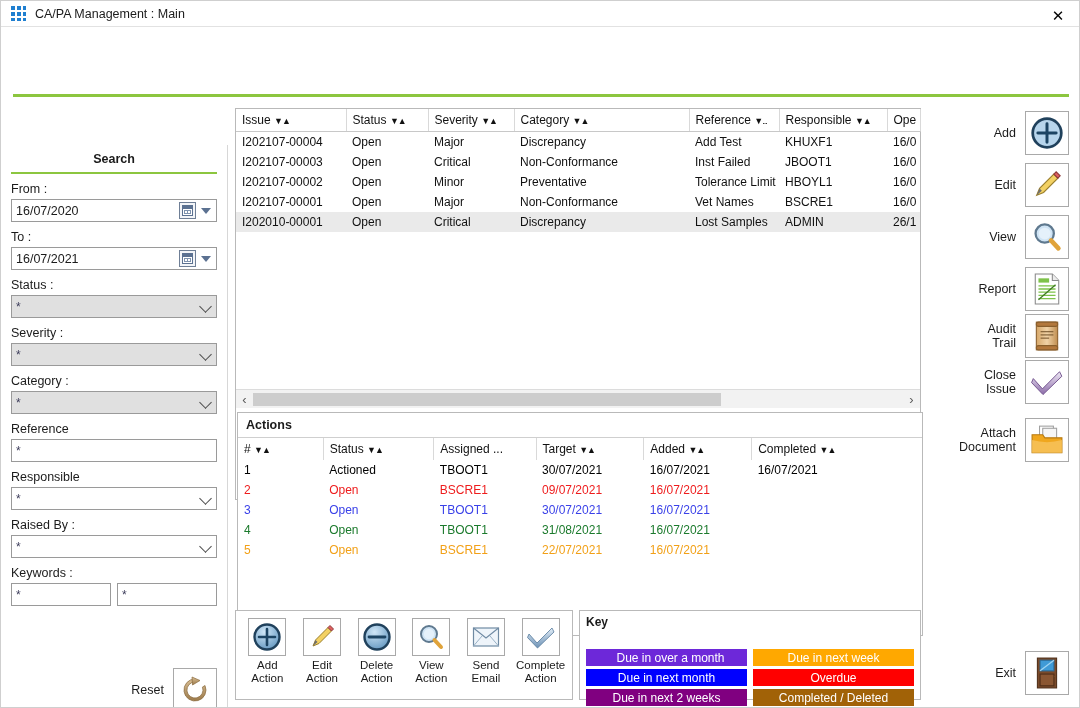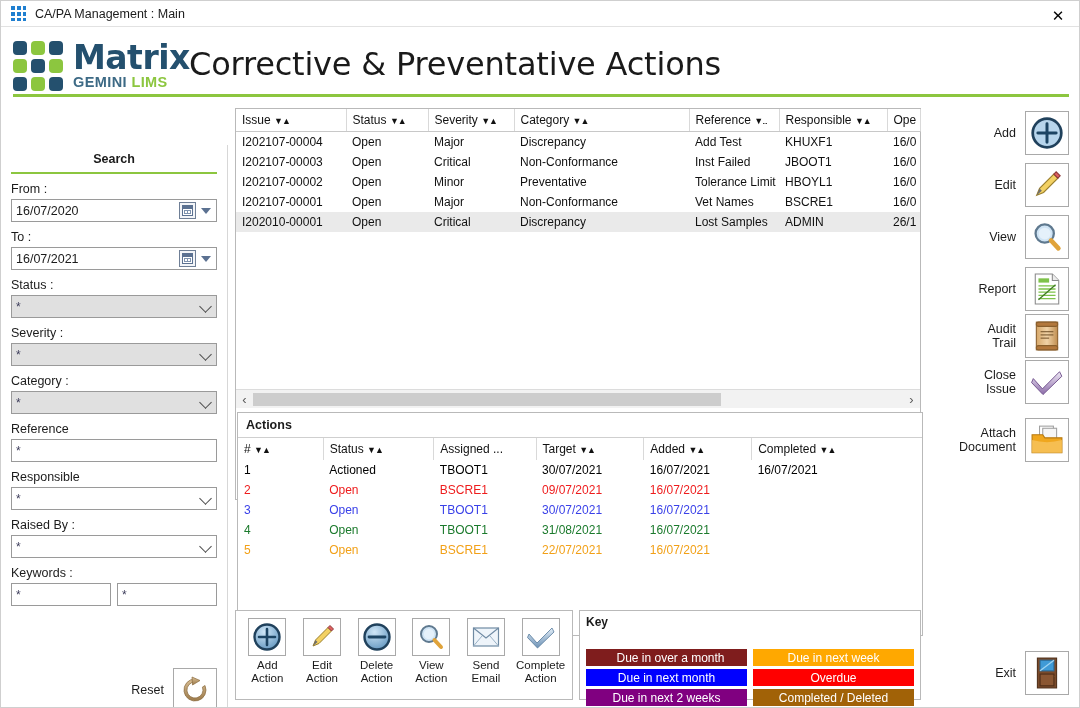--- a/index.html
+++ b/index.html
@@ -243,43 +243,20 @@
           <rect x="0" y="12" width="4" height="3"></rect>
             <rect x="6" y="12" width="4" height="3"></rect>
             <rect x="12" y="12" width="3" height="3"></rect>
         </g>
       </svg>
     </span>
     <span class="tb-text">CA/PA Management : Main</span>
     <div class="tb-close">✕</div>
   </div>
 
-  <div class="header">
-    <div class="logo">
-      <div class="logo-grid">
-        <i style="background:#24506e"></i>
-          <i style="background:#8cc63f"></i>
-          <i style="background:#24506e"></i>
-        <i style="background:#8cc63f"></i>
-          <i style="background:#24506e"></i>
-          <i style="background:#8cc63f"></i>
-        <i style="background:#24506e"></i>
-          <i style="background:#8cc63f"></i>
-          <i style="background:#24506e"></i>
-      </div>
-      <div class="logo-text">
-        <div class="logo-matrix">Matrix</div>
-        <div class="logo-sub">
-          <span class="g">GEMINI</span>
-          <span class="l">LIMS</span>
-        </div>
-      </div>
-    </div>
-    <div class="page-title">Corrective &amp; Preventative Actions</div>
-  </div>
   <div class="green-rule"></div>
 
   <div class="searchpanel">
     <div class="sp-title">Search</div>
     <div class="sp-rule"></div>
 
     <div class="sp-label">From :</div>
     <div class="sp-input">
       <span>16/07/2020</span>
       <span class="cal-btn">
@@ -622,21 +599,21 @@
       <div class="at-label">
         <span>Complete</span><br>
         <span>Action</span>
       </div>
     </div>
   </div>
 
   <div class="key-panel">
     <div class="key-title">Key</div>
     <div class="key-grid">
-      <div class="key-cell" style="background: #7f1d1d; padding-left: 8px;">Due in over a month</div>
+      <div class="key-cell" style="background: #6d28d9; padding-left: 8px;">Due in over a month</div>
       <div class="key-cell" style="background: rgb(255, 168, 0);">Due in next week</div>
       <div class="key-cell" style="background: rgb(0, 0, 255);">Due in next month</div>
       <div class="key-cell" style="background: rgb(255, 0, 0);">Overdue</div>
       <div class="key-cell" style="background: rgb(128, 0, 128);">Due in next 2 weeks</div>
       <div class="key-cell" style="background: #a16207;">Completed / Deleted</div>
     </div>
   </div>
 
   <div class="righttools">
 

